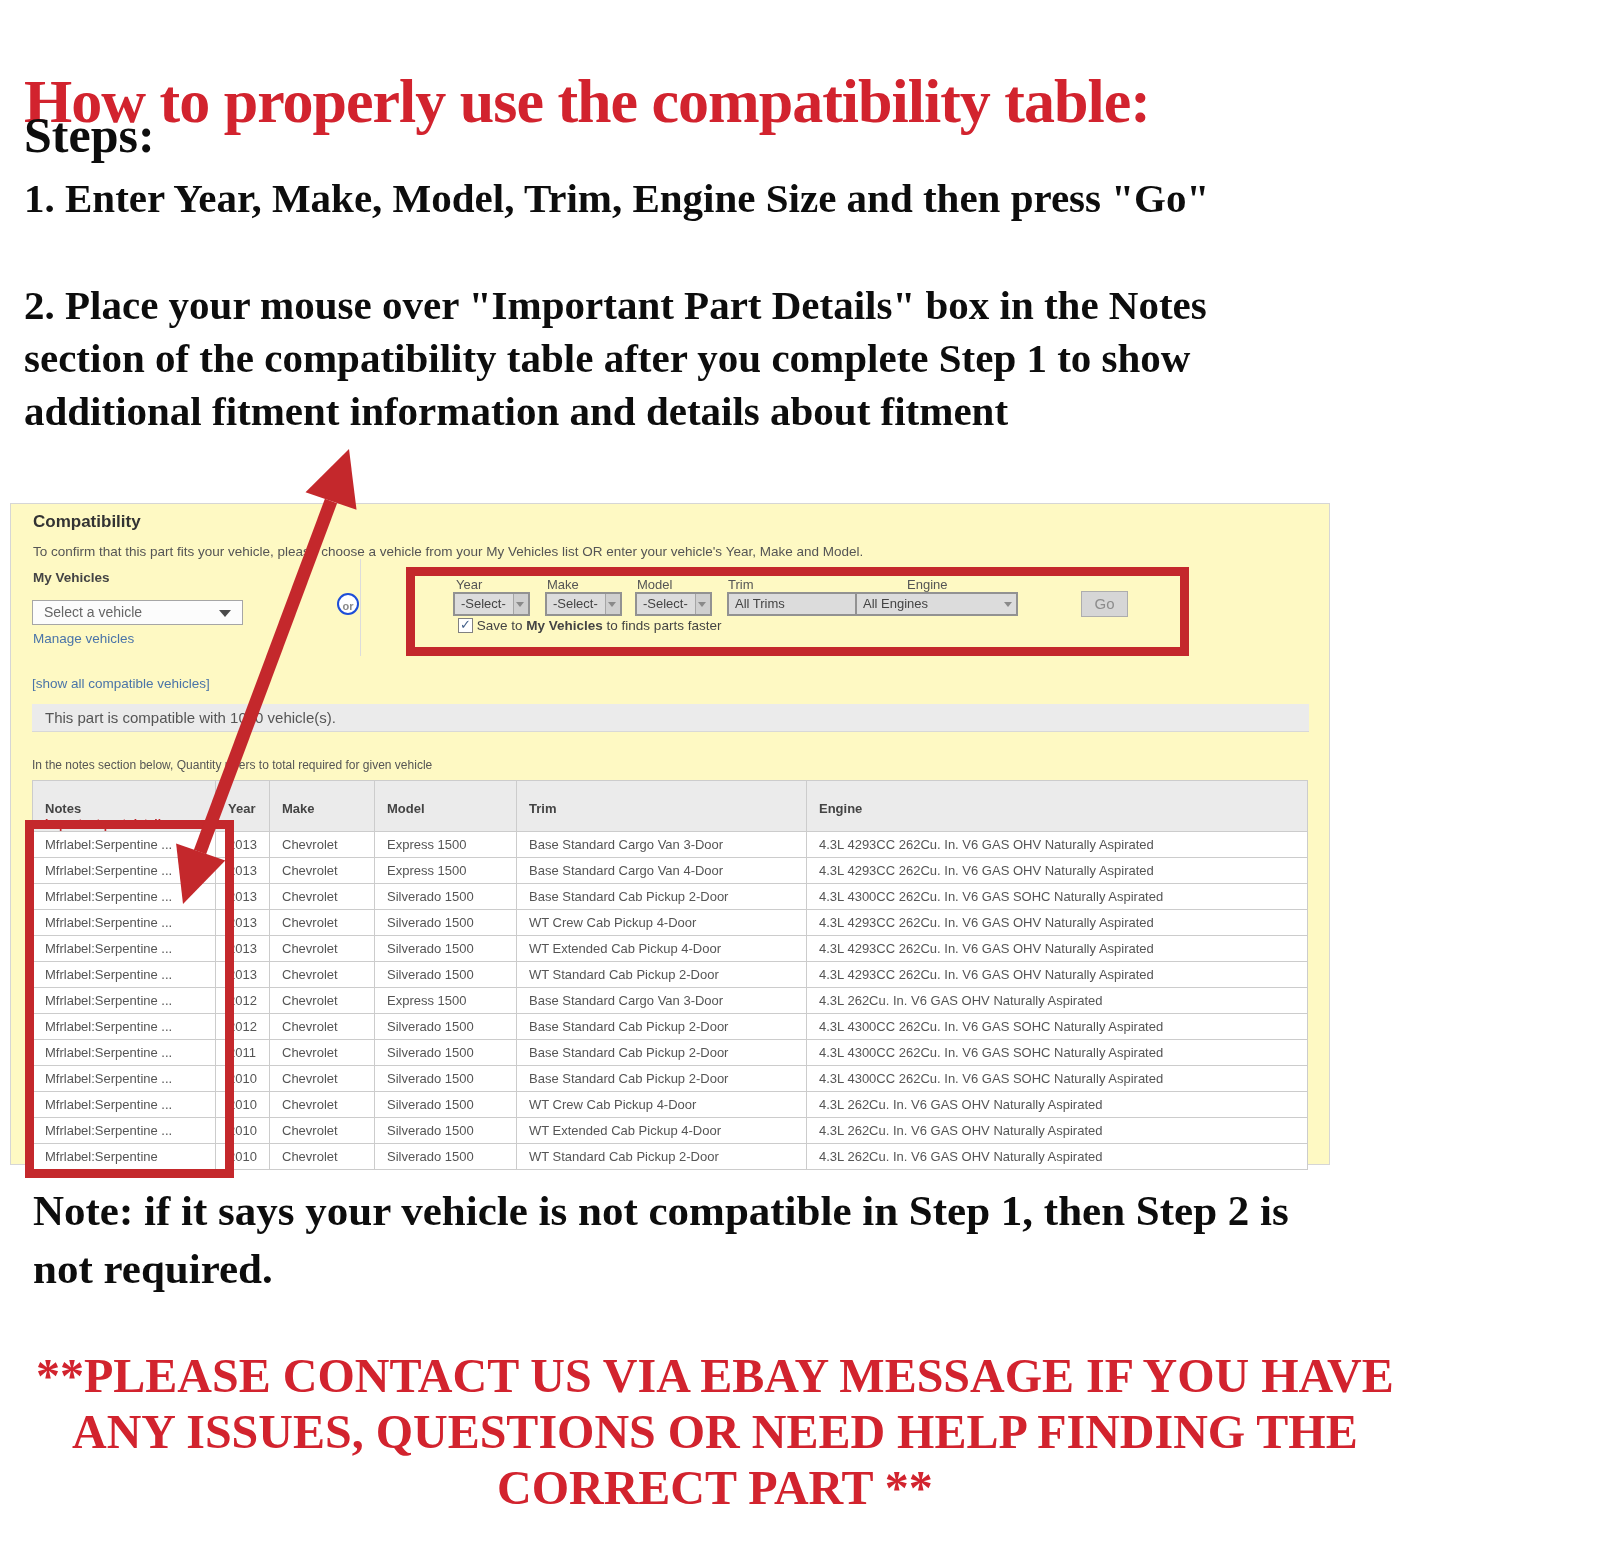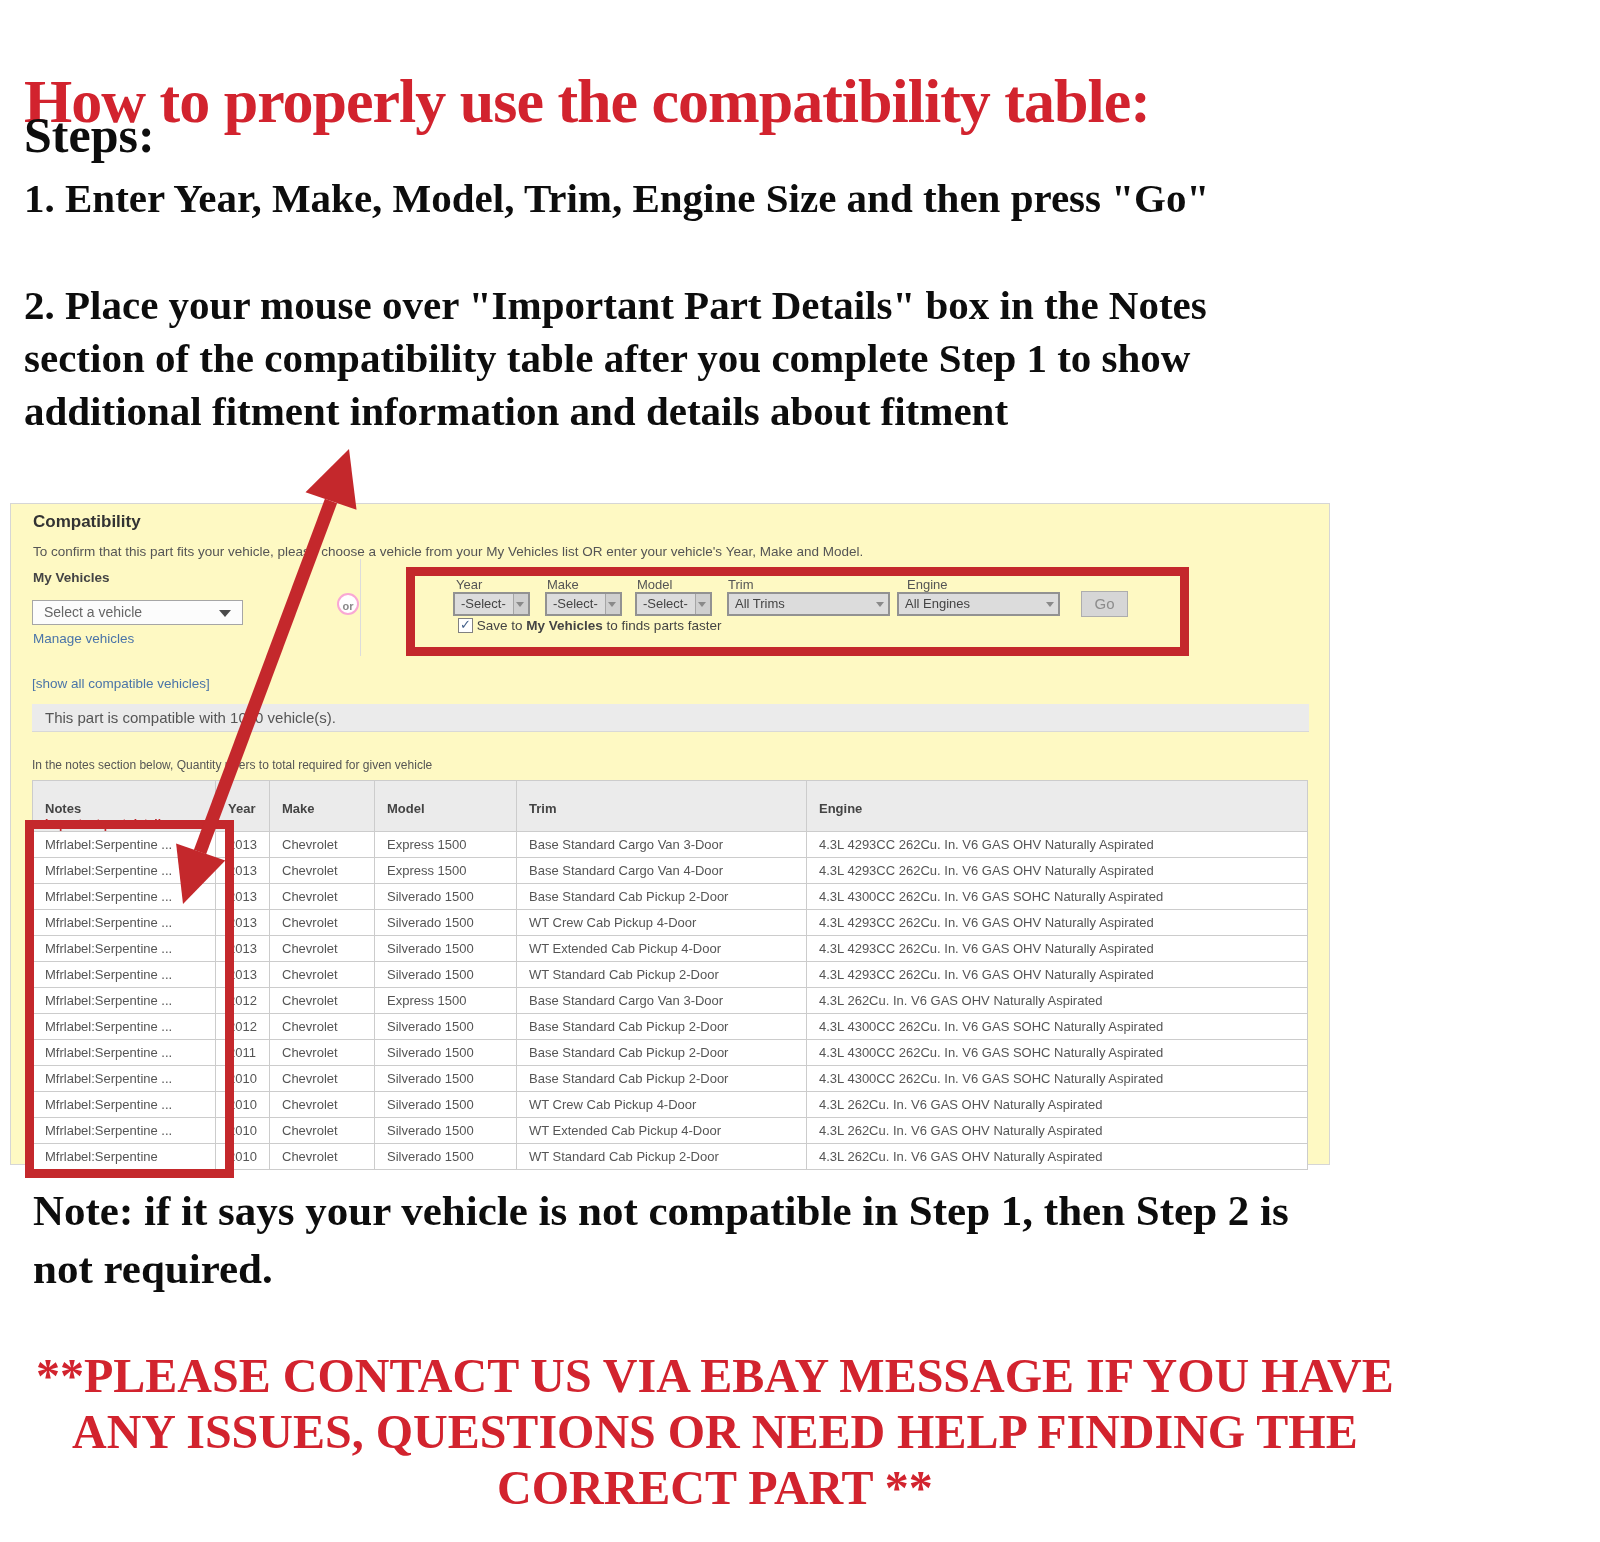--- a/index.html
+++ b/index.html
@@ -23,21 +23,21 @@
   .w-desc{position:absolute;left:22px;top:40px;font-size:13.5px;color:#555;}
   .mv-label{position:absolute;left:22px;top:66px;font-size:13.5px;font-weight:bold;color:#444;}
   .veh-select{position:absolute;left:21px;top:96px;width:211px;height:25px;border:1px solid #a6a6a6;background:#fcfcfc;
       font-size:14px;color:#666;line-height:23px;padding-left:11px;cursor:pointer;}
   .veh-select .tri{position:absolute;right:11px;top:9px;width:0;height:0;border-left:6px solid transparent;
       border-right:6px solid transparent;border-top:7px solid #4a4a4a;}
   .link{position:absolute;font-size:13.5px;color:#4a74a8;cursor:pointer;}
   .manage-link{left:22px;top:127px;}
   .showall-link{left:21px;top:172px;}
   .or-line{position:absolute;left:349px;top:55px;width:1px;height:97px;background:#dcdcdc;}
-  .or-circle{position:absolute;left:326px;top:89px;width:22px;height:22px;border:2px solid #f9a8d4;border-radius:50%;
+  .or-circle{position:absolute;left:326px;top:89px;width:22px;height:22px;border:2px solid #1d4ed8;border-radius:50%;
       background:#fff;font-size:11px;font-weight:bold;color:#8a8a8a;text-align:center;line-height:22px;}
 
   
   .red-box-form{position:absolute;left:395px;top:63px;width:783px;height:89px;border:9px solid #c4282c;z-index:5;pointer-events:none;}
   .red-box-notes{position:absolute;left:25px;top:820px;width:191px;height:340px;border:9px solid #c4282c;z-index:5;pointer-events:none;}
 
   
   .f-label{position:absolute;top:73px;font-size:13px;color:#555;}
   .f-select{position:absolute;top:88px;height:24px;background:#dcdcdc;border:2px solid #929292;
       font-size:13px;color:#444;line-height:19px;padding-left:6px;cursor:pointer;}
@@ -119,21 +119,21 @@
   <div class="f-select" style="left:624px;width:77px;">
     <span>-Select-</span>
     <span class="seg">
         <span class="chev"></span>
       </span>
   </div>
   <div class="f-select" style="left:716px;width:163px;">
     <span>All Trims</span>
     <span class="chev"></span>
   </div>
-  <div class="f-select" style="left:886px;width:163px;">
+  <div class="f-select" style="left:844px;width:163px;">
     <span>All Engines</span>
     <span class="chev"></span>
   </div>
   <div class="go-btn">Go</div>
 
   <div class="save-row">
     <span class="save-box"></span>
     <span>Save to </span><b>My Vehicles</b><span> to finds parts faster</span>
   </div>
 

